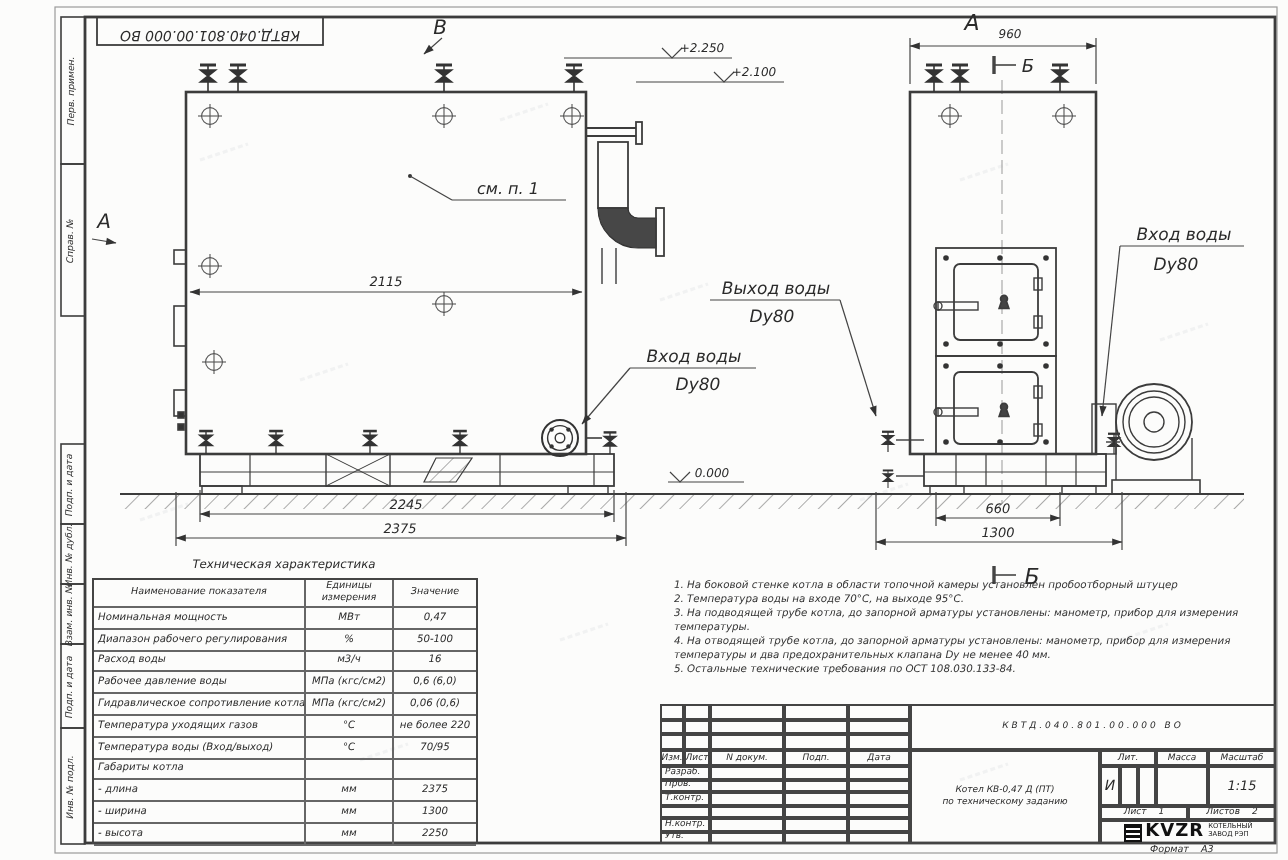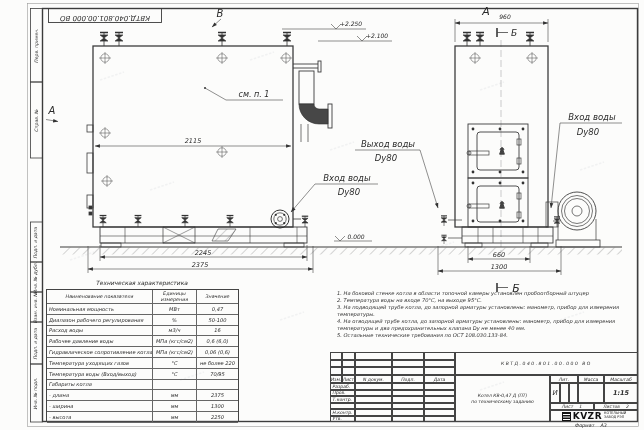--- a/index.html
+++ b/index.html
@@ -452,21 +452,21 @@
     <span>по техническому заданию</span>
   </div>
 
   <div class="cell" style="left:220px;top:23px;width:28px;height:8px;">Лит.</div>
   <div class="cell" style="left:248px;top:23px;width:26px;height:8px;">Масса</div>
   <div class="cell" style="left:274px;top:23px;width:34px;height:8px;">Масштаб</div>
   <div class="cell" style="left:220px;top:31px;width:10px;height:20px;font-size:7px;">И</div>
   <div class="cell" style="left:230px;top:31px;width:9px;height:20px;"></div>
   <div class="cell" style="left:239px;top:31px;width:9px;height:20px;"></div>
   <div class="cell" style="left:248px;top:31px;width:26px;height:20px;"></div>
-  <div class="cell" style="left:274px;top:31px;width:34px;height:20px;font-size:6.5px;font-weight:bold;">1:15</div>
+  <div class="cell" style="left:274px;top:31px;width:34px;height:20px;font-size:6.5px;">1:15</div>
 
   <div class="cell" style="left:220px;top:51px;width:44px;height:7px;gap:6px;">
     <span>Лист</span>
         <span>1</span>
   </div>
   <div class="cell" style="left:264px;top:51px;width:44px;height:7px;gap:6px;">
     <span>Листов</span>
         <span>2</span>
   </div>
 

